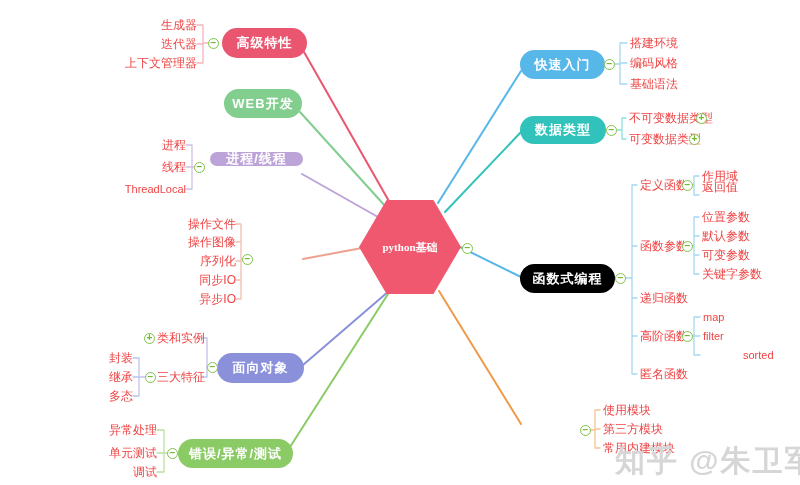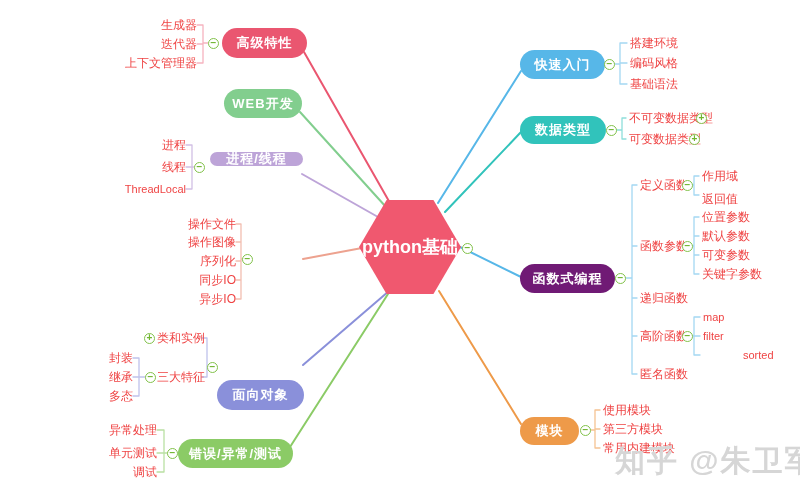--- a/index.html
+++ b/index.html
@@ -3,22 +3,22 @@
 <meta charset="utf-8">
 <style>
   html,body{margin:0;padding:0;background:#fff;}
   .stage{position:relative;width:800px;height:485px;background:#fff;overflow:hidden;
          font-family:"Liberation Sans",sans-serif;}
   svg.wires{position:absolute;left:0;top:0;z-index:1;}
   .pill{position:absolute;z-index:3;display:flex;align-items:center;justify-content:center;
         color:#fff;font-weight:bold;font-size:13px;border-radius:16px;letter-spacing:1px;
         white-space:nowrap;cursor:default;}
   .hex{position:absolute;z-index:3;display:flex;align-items:center;justify-content:center;
-       color:#fff;font-weight:bold;font-size:18px;
-       font-family:Liberation Sans, sans-serif;
+       color:#fff;font-weight:bold;font-size:11px;
+       font-family:Liberation Serif, serif;
        clip-path:polygon(0% 50%,27% 0%,73% 0%,100% 50%,73% 100%,27% 100%);}
   .lbl{position:absolute;z-index:3;font-size:12px;color:#ef4444;white-space:nowrap;
        height:16px;line-height:16px;}
   .ra{text-align:right;}
   .mono{font-family:Liberation Sans, sans-serif;font-size:11px;}
   .ci{position:absolute;z-index:4;width:11px;height:11px;box-sizing:border-box;
       background:#fff;border:1px solid #82c24a;border-radius:50%;color:#6fb52e;
       font-size:10px;line-height:8px;text-align:center;font-weight:bold;cursor:pointer;}
   .wm{position:absolute;z-index:5;font-size:30px;font-weight:bold;color:#d6d6d6;
       letter-spacing:2px;white-space:nowrap;}
@@ -59,26 +59,25 @@
       <path d="M600,410 H595 M600,429 H595 M600,448 H595 M595,410 V448 M595,430 H590" stroke="#ee9a49" stroke-opacity="0.6"></path>
     </g>
   </svg>
 
   <div class="hex" style="left:359px;top:200px;width:102px;height:94px;background:#f0586f;">python基础</div>
   <span class="ci" style="left:462px;top:243px;">−</span>
 
   <div class="pill" style="left:222px;top:28px;width:85px;height:30px;background:#ea5670;">高级特性</div>
   <div class="pill" style="left:224px;top:89px;width:78px;height:29px;background:#82ce8e;">WEB开发</div>
   <div class="pill" style="left:210px;top:152px;width:93px;height:14px;background:#bda4d8;">进程/线程</div>
-  <div class="pill" style="left:217px;top:353px;width:87px;height:30px;background:#8a90da;margin-top:27px;">面向对象</div>
+  <div class="pill" style="left:217px;top:353px;width:87px;height:30px;background:#8a90da;">面向对象</div>
   <div class="pill" style="left:178px;top:439px;width:115px;height:29px;background:#8bcb66;">错误/异常/测试</div>
   <div class="pill" style="left:520px;top:50px;width:85px;height:29px;background:#57b7e8;">快速入门</div>
   <div class="pill" style="left:520px;top:116px;width:86px;height:28px;background:#31c3bb;">数据类型</div>
-  <div class="pill" style="left:520px;top:264px;width:95px;height:29px;background:#701a75;">函数式编程</div>
-  <div class="pill" style="left:520px;top:417px;width:59px;height:28px;background:#ee9a49;">模块</div>
+  <div class="pill" style="left:520px;top:264px;width:95px;height:29px;background:#000000;">函数式编程</div>
 
   <span class="ci" style="left:208px;top:38px;">−</span>
   <span class="ci" style="left:194px;top:162px;">−</span>
   <span class="ci" style="left:242px;top:254px;">−</span>
   <span class="ci" style="left:207px;top:362px;">−</span>
   <span class="ci" style="left:144px;top:333px;">+</span>
   <span class="ci" style="left:145px;top:372px;">−</span>
   <span class="ci" style="left:167px;top:448px;">−</span>
   <span class="ci" style="left:604px;top:59px;">−</span>
   <span class="ci" style="left:606px;top:125px;">−</span>
@@ -116,21 +115,21 @@
 
   <div class="lbl" style="left:630px;top:35px;">搭建环境</div>
   <div class="lbl" style="left:630px;top:55px;">编码风格</div>
   <div class="lbl" style="left:630px;top:76px;">基础语法</div>
 
   <div class="lbl" style="left:629px;top:110px;">不可变数据类型</div>
   <div class="lbl" style="left:629px;top:131px;">可变数据类型</div>
 
   <div class="lbl" style="left:640px;top:177px;">定义函数</div>
   <div class="lbl" style="left:702px;top:168px;">作用域</div>
-  <div class="lbl" style="left:702px;top:191px;">返回值</div>
+  <div class="lbl" style="left:702px;top:179px;">返回值</div>
 
   <div class="lbl" style="left:640px;top:238px;">函数参数</div>
   <div class="lbl" style="left:702px;top:209px;">位置参数</div>
   <div class="lbl" style="left:702px;top:228px;">默认参数</div>
   <div class="lbl" style="left:702px;top:247px;">可变参数</div>
   <div class="lbl" style="left:702px;top:266px;">关键字参数</div>
 
   <div class="lbl" style="left:640px;top:290px;">递归函数</div>
 
   <div class="lbl" style="left:640px;top:328px;">高阶函数</div>

